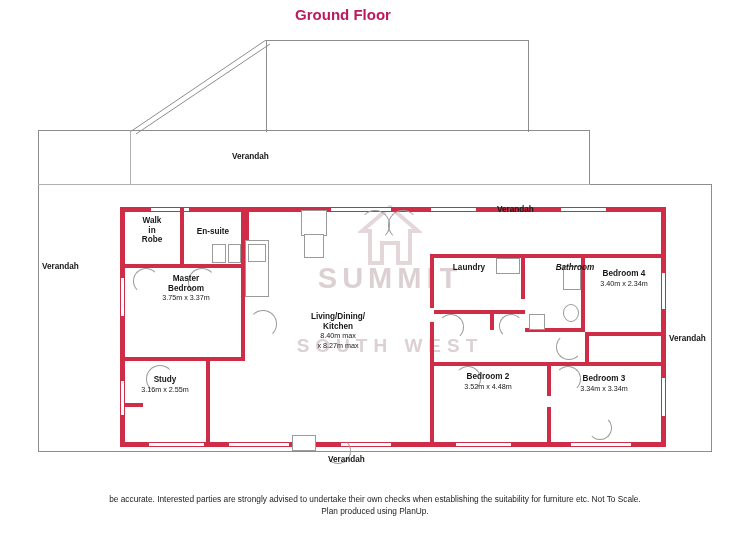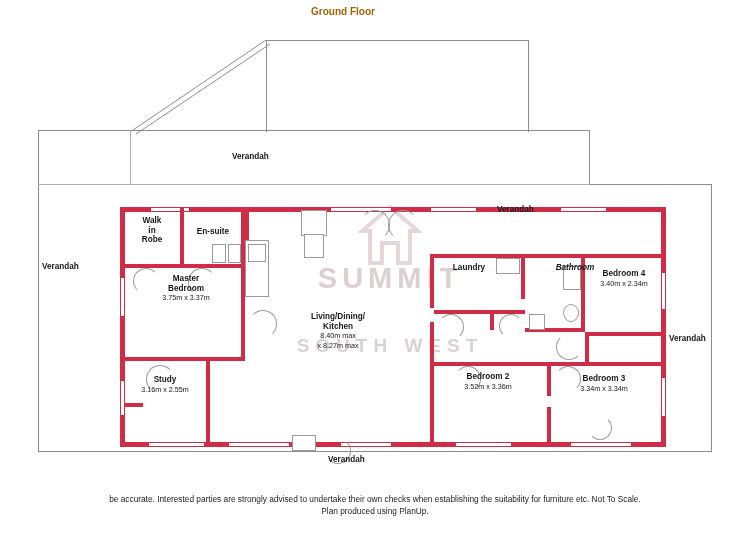--- a/index.html
+++ b/index.html
@@ -19,23 +19,23 @@
     position: relative;
     width: 750px;
     height: 545px;
   }
   .title {
     position: absolute;
     top: 6px;
     left: 0;
     width: 686px;
     text-align: center;
-    font-size: 10px;
-    font-weight: bold;
-    color: #a16207;
+    font-size: 15px;
+    font-weight: bold;
+    color: #be185d;
   }
   .footer-note {
     position: absolute;
     left: 0;
     top: 494px;
     width: 750px;
     text-align: center;
     font-size: 8.3px;
     line-height: 11.5px;
     color: #222222;
@@ -300,21 +300,21 @@
       <div class="nm">Bathroom</div>
     </div>
 
     <div class="room-label" style="left:586px; top:247px; width:76px;">
       <div class="nm">Bedroom 4</div>
       <div class="dim">3.40m x 2.34m</div>
     </div>
 
     <div class="room-label" style="left:446px; top:350px; width:84px;">
       <div class="nm">Bedroom 2</div>
-      <div class="dim">3.52m x 3.36m</div>
+      <div class="dim">3.52m x 4.48m</div>
     </div>
 
     <div class="room-label" style="left:562px; top:352px; width:84px;">
       <div class="nm">Bedroom 3</div>
       <div class="dim">3.34m x 3.34m</div>
     </div>
 
   </div>
 
   <div class="footer-note">

